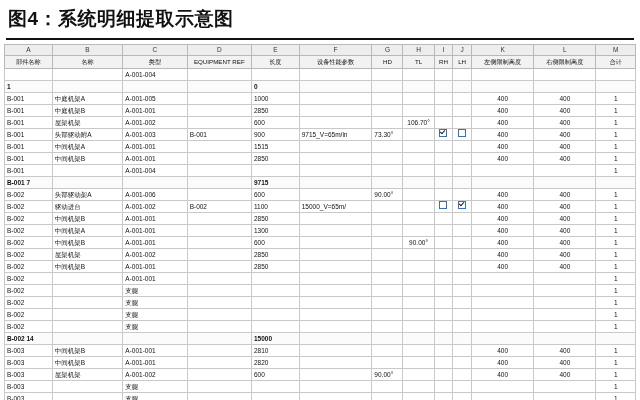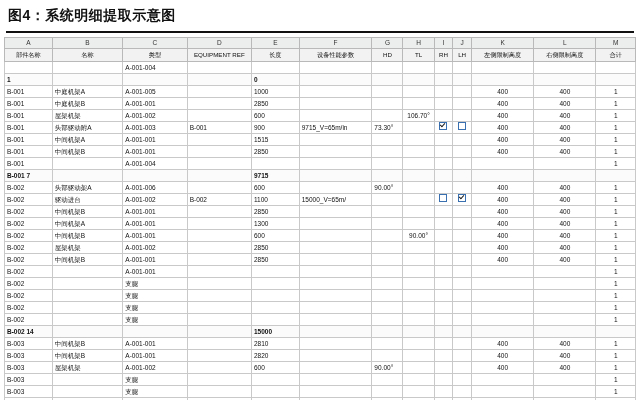--- a/index.html
+++ b/index.html
@@ -6,21 +6,21 @@
   body{
     width:640px;height:400px;overflow:hidden;
     background:#ffffff;
     font-family:"Liberation Sans","DejaVu Sans",sans-serif;
     color:#111;
   }
   #title-bar{
     padding:6px 8px 4px 8px;
   }
   #title-bar .title-text{
-    font-size:14px;font-weight:bold;letter-spacing:0.5px;
+    font-size:19px;font-weight:bold;letter-spacing:0.5px;
   }
   #title-rule{
     border-bottom:2px solid #111;margin:2px 6px 0 6px;
   }
   table{
     border-collapse:collapse;
     table-layout:fixed;
     width:632px;
     margin:4px 4px 0 4px;
     font-size:6.5px;

